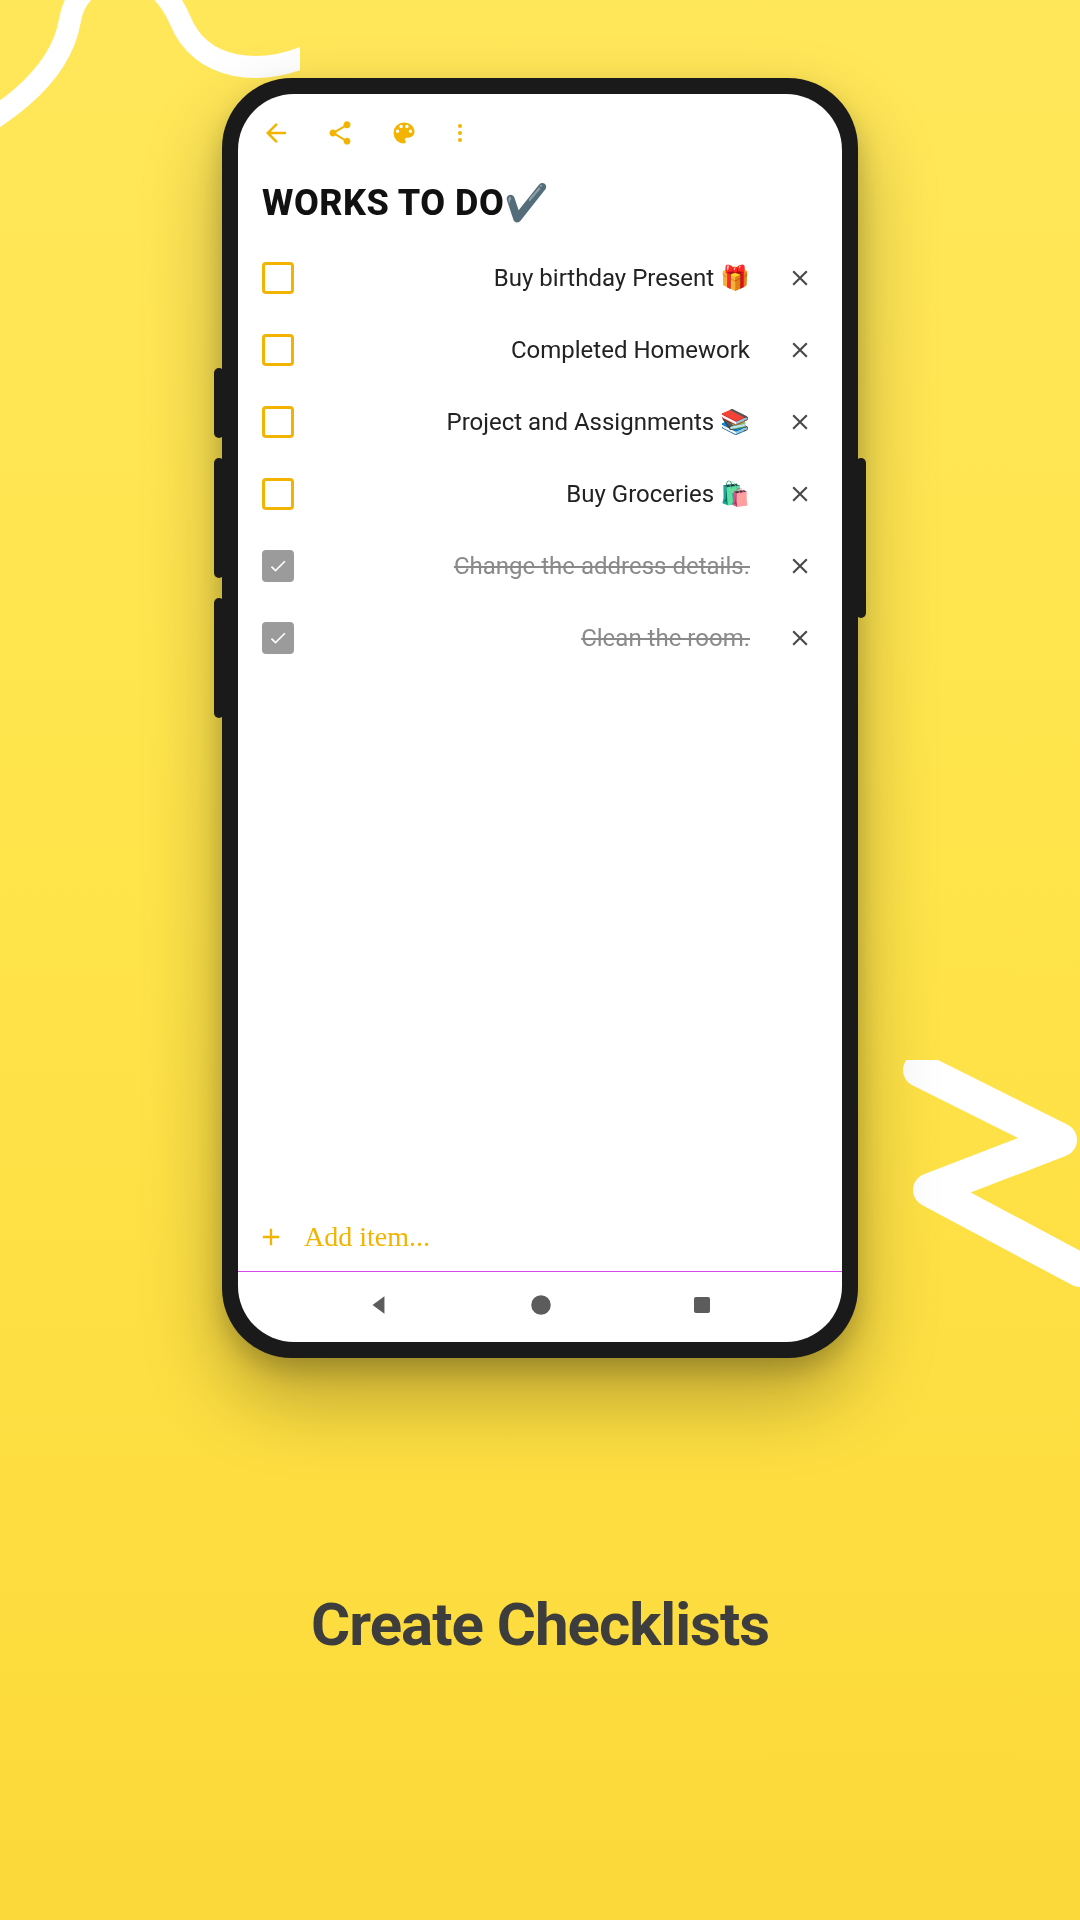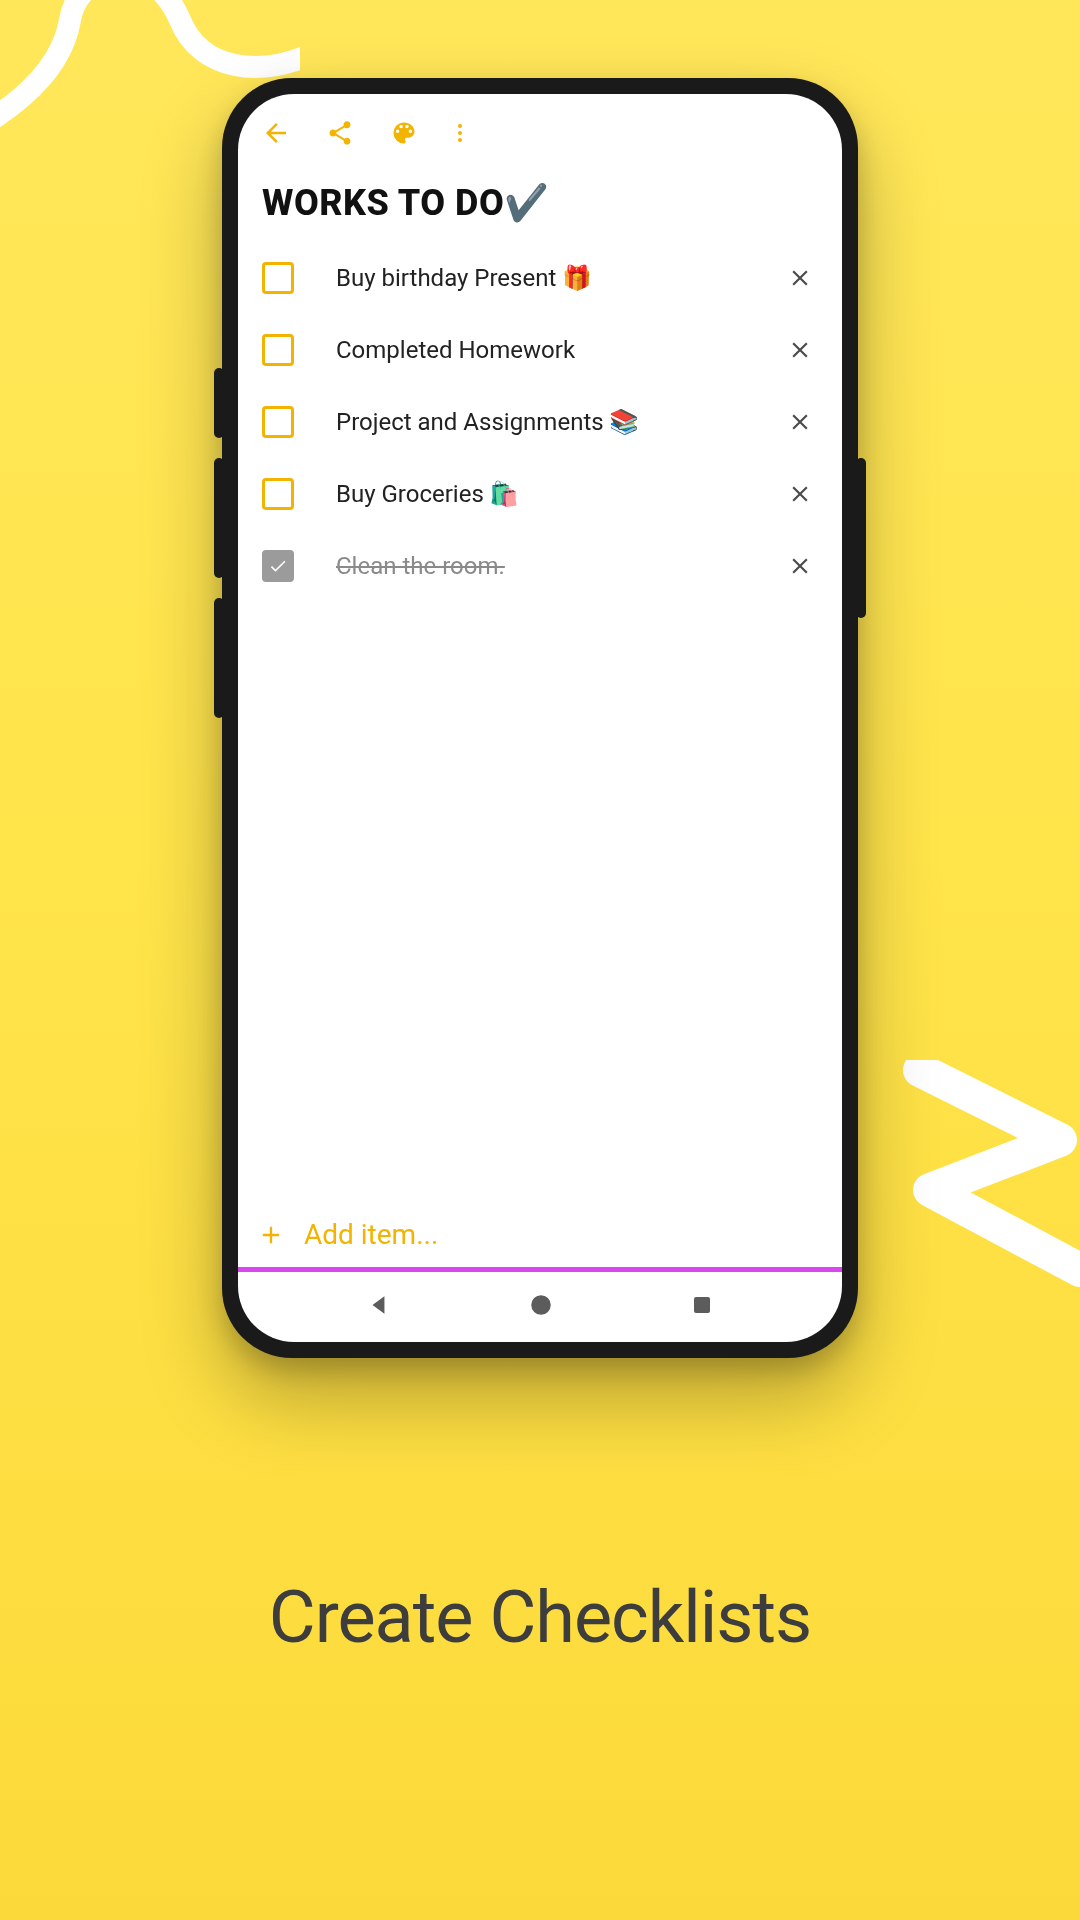--- a/index.html
+++ b/index.html
@@ -98,21 +98,22 @@
   .checklist {
     display: flex;
     flex-direction: column;
     padding: 0 8px;
   }
   .row {
     display: flex;
     align-items: center;
     height: 72px;
     padding: 0 12px 0 16px;
-    gap: 42px;
+    gap: 28px;
+    text-align: right;
   }
   .checkbox {
     width: 32px; height: 32px;
     border: 3px solid #f2b400;
     border-radius: 4px;
     flex: 0 0 auto;
     display:flex; align-items:center; justify-content:center;
   }
   .checkbox.checked {
     border-color: #9b9b9b;
@@ -136,21 +137,22 @@
   }
 
   
   .add-bar {
     margin-top: auto;
     display:flex;
     align-items:center;
     height: 70px;
     padding: 0 18px;
     gap: 18px;
-    border-bottom: 5px solid #d946ef;
+    border-bottom: 1px solid #d946ef;
+    font-family: Liberation Serif, serif;
   }
   .add-bar .plus {
     width: 30px; height:30px;
     display:flex; align-items:center; justify-content:center;
   }
   .add-text {
     font-size: 28px;
     color: #f2b400;
   }
 
@@ -162,22 +164,22 @@
     justify-content: space-around;
     padding: 0 60px;
   }
 
   
   .headline {
     position: absolute;
     left: 0; right: 0;
     bottom: 260px;
     text-align: center;
-    font-size: 72px;
-    font-weight: 400;
+    font-size: 60px;
+    font-weight: 700;
     letter-spacing: -1px;
     color: #3d3d3d;
   }
 </style>
 </head>
 <body>
 
 <svg class="squiggle-tl" viewBox="0 0 360 260">
   <path d="M -20 200 C 60 160, 120 120, 130 60 C 138 10, 210 -10, 240 60 C 260 110, 320 120, 380 90" fill="none" stroke="#ffffff" stroke-width="22" stroke-linecap="round"></path>
 </svg>
@@ -256,20 +258,33 @@
               <path d="M19 6.41 17.59 5 12 10.59 6.41 5 5 6.41 10.59 12 5 17.59 6.41 19 12 13.41 17.59 19 19 17.59 13.41 12z" fill="#4a4a4a"></path>
             </svg>
           </div>
         </div>
         <div class="row done">
           <div class="checkbox checked">
             <svg width="20" height="20" viewBox="0 0 24 24">
               <path d="M9 16.17 4.83 12l-1.42 1.41L9 19 21 7l-1.41-1.41z" fill="#ffffff"></path>
             </svg>
           </div>
+          <div class="item-text">Change the address details.</div>
+          <div class="remove">
+            <svg width="26" height="26" viewBox="0 0 24 24">
+              <path d="M19 6.41 17.59 5 12 10.59 6.41 5 5 6.41 10.59 12 5 17.59 6.41 19 12 13.41 17.59 19 19 17.59 13.41 12z" fill="#4a4a4a"></path>
+            </svg>
+          </div>
+        </div>
+        <div class="row done">
+          <div class="checkbox checked">
+            <svg width="20" height="20" viewBox="0 0 24 24">
+              <path d="M9 16.17 4.83 12l-1.42 1.41L9 19 21 7l-1.41-1.41z" fill="#ffffff"></path>
+            </svg>
+          </div>
           <div class="item-text">Clean the room.</div>
           <div class="remove">
             <svg width="26" height="26" viewBox="0 0 24 24">
               <path d="M19 6.41 17.59 5 12 10.59 6.41 5 5 6.41 10.59 12 5 17.59 6.41 19 12 13.41 17.59 19 19 17.59 13.41 12z" fill="#4a4a4a"></path>
             </svg>
           </div>
         </div>
       </div>
 
     <div class="add-bar">

